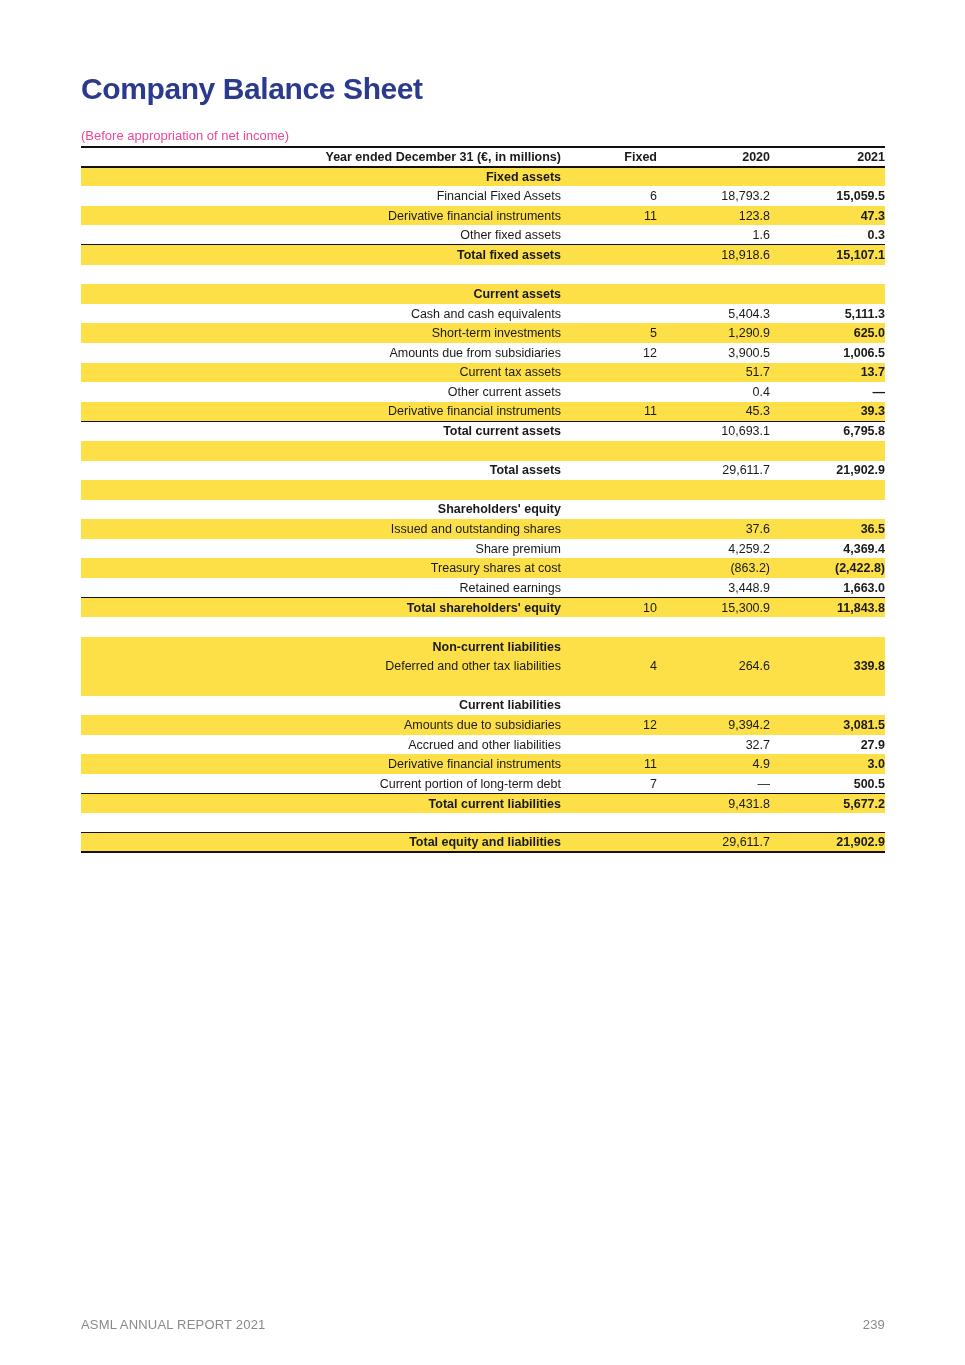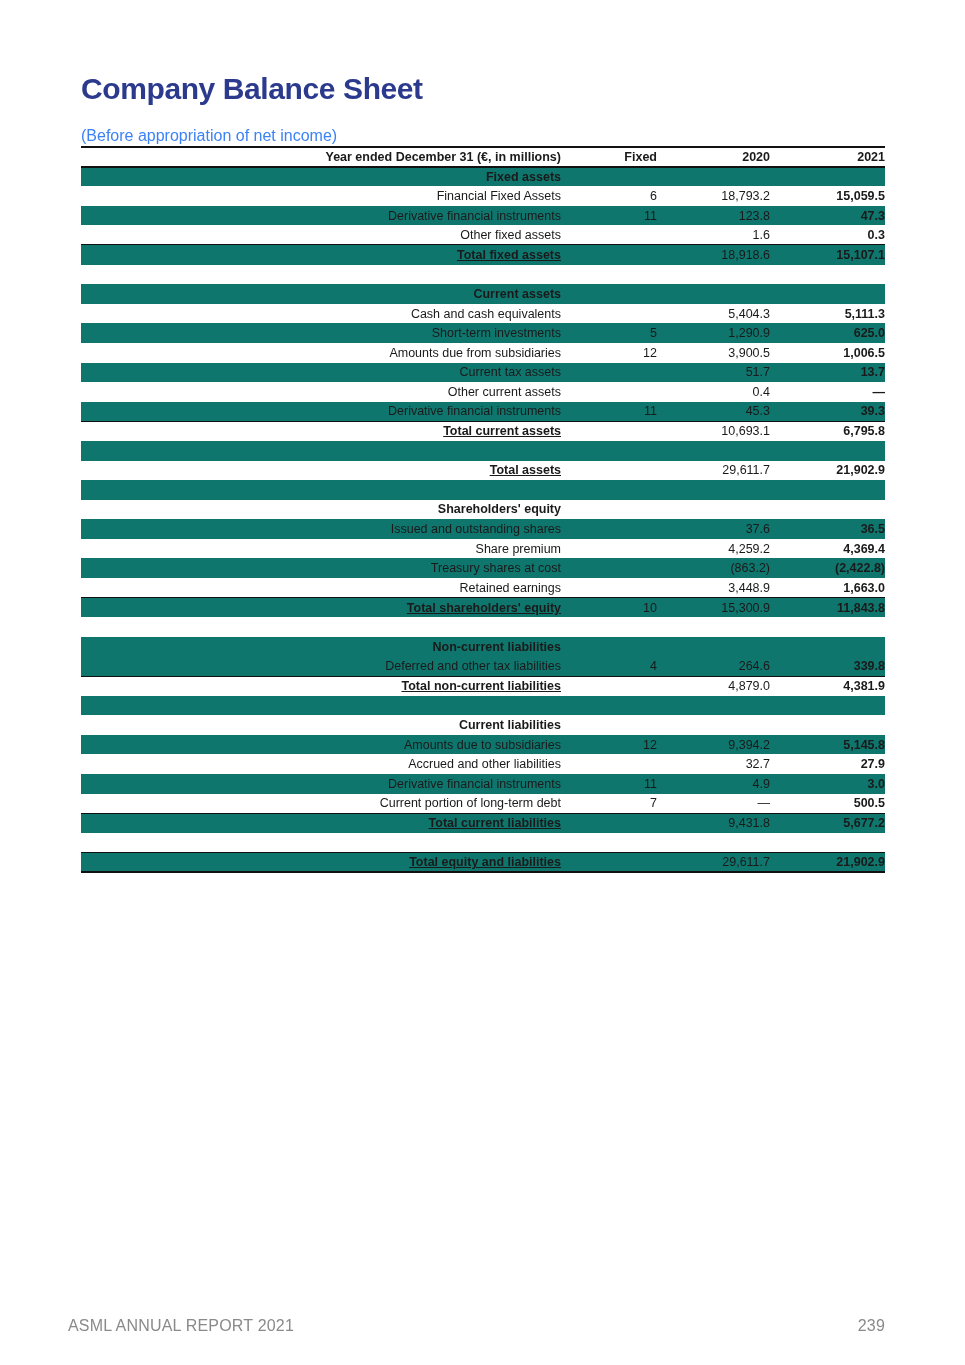--- a/index.html
+++ b/index.html
@@ -26,23 +26,23 @@
   .page-title {
     margin: 73px 0 0 0;
     font-size: 30px;
     line-height: 32px;
     font-weight: 700;
     letter-spacing: -0.4px;
     color: #2b3a8d;
   }
   .page-subtitle {
     margin: 23px 0 3px 0;
-    font-size: 16px;
+    font-size: 13px;
     line-height: 15px;
-    color: #3b82f6;
+    color: #ec4899;
   }
   table.balance {
     width: 804px;
     border-collapse: collapse;
     table-layout: fixed;
     font-size: 12.5px;
     color: #1a1a1a;
   }
   col.c1 { width: 480px; }
   col.c2 { width: 96px; }
@@ -57,35 +57,35 @@
     overflow: hidden;
   }
   table.balance th { font-weight: 700; }
   thead th {
     border-top: 2px solid #111;
     border-bottom: 2px solid #111;
   }
   .c-label { text-align: right;  padding-left: 6px; }
   .c-notes, .c-2020, .c-2021 { text-align: right; padding-right: 1px; }
 
-  tr.blue { background: #0f766e; }
+  tr.blue { background: #fde047; }
   tr.section td.c-label { font-weight: 700; }
-  tr.total td.c-label   { font-weight: 700; text-decoration: underline; }
+  tr.total td.c-label   { font-weight: 700; }
   tr.item td.c-2021, tr.total td.c-2021 { font-weight: 700; }
   tr.rule-top td    { border-top: 1.5px solid #111; }
   tr.rule-bottom td { border-bottom: 2px solid #111; }
 
   .footer {
     position: absolute;
-    left: 68px;
+    left: 81px;
     right: 80px;
     top: 1317px;
     display: flex;
     justify-content: space-between;
-    font-size: 16px;
+    font-size: 13px;
     letter-spacing: 0.2px;
     color: #8a8a8a;
   }
 </style>
 </head>
 <body>
 
 <div class="page">
   <div class="content">
     <h1 class="page-title">Company Balance Sheet</h1>
@@ -256,43 +256,37 @@
             <td class="c-notes"></td>
             <td class="c-2020"></td>
             <td class="c-2021"></td>
           </tr>
           <tr class="blue item">
             <td class="c-label">Deferred and other tax liabilities</td>
             <td class="c-notes">4</td>
             <td class="c-2020">264.6</td>
             <td class="c-2021">339.8</td>
           </tr>
-          <tr class="total rule-top">
-            <td class="c-label">Total non-current liabilities</td>
-            <td class="c-notes"></td>
-            <td class="c-2020">4,879.0</td>
-            <td class="c-2021">4,381.9</td>
-          </tr>
           <tr class="blue spacer">
             <td class="c-label"></td>
             <td class="c-notes"></td>
             <td class="c-2020"></td>
             <td class="c-2021"></td>
           </tr>
           <tr class="section">
             <td class="c-label">Current liabilities</td>
             <td class="c-notes"></td>
             <td class="c-2020"></td>
             <td class="c-2021"></td>
           </tr>
           <tr class="blue item">
             <td class="c-label">Amounts due to subsidiaries</td>
             <td class="c-notes">12</td>
             <td class="c-2020">9,394.2</td>
-            <td class="c-2021">5,145.8</td>
+            <td class="c-2021">3,081.5</td>
           </tr>
           <tr class="item">
             <td class="c-label">Accrued and other liabilities</td>
             <td class="c-notes"></td>
             <td class="c-2020">32.7</td>
             <td class="c-2021">27.9</td>
           </tr>
           <tr class="blue item">
             <td class="c-label">Derivative financial instruments</td>
             <td class="c-notes">11</td>

